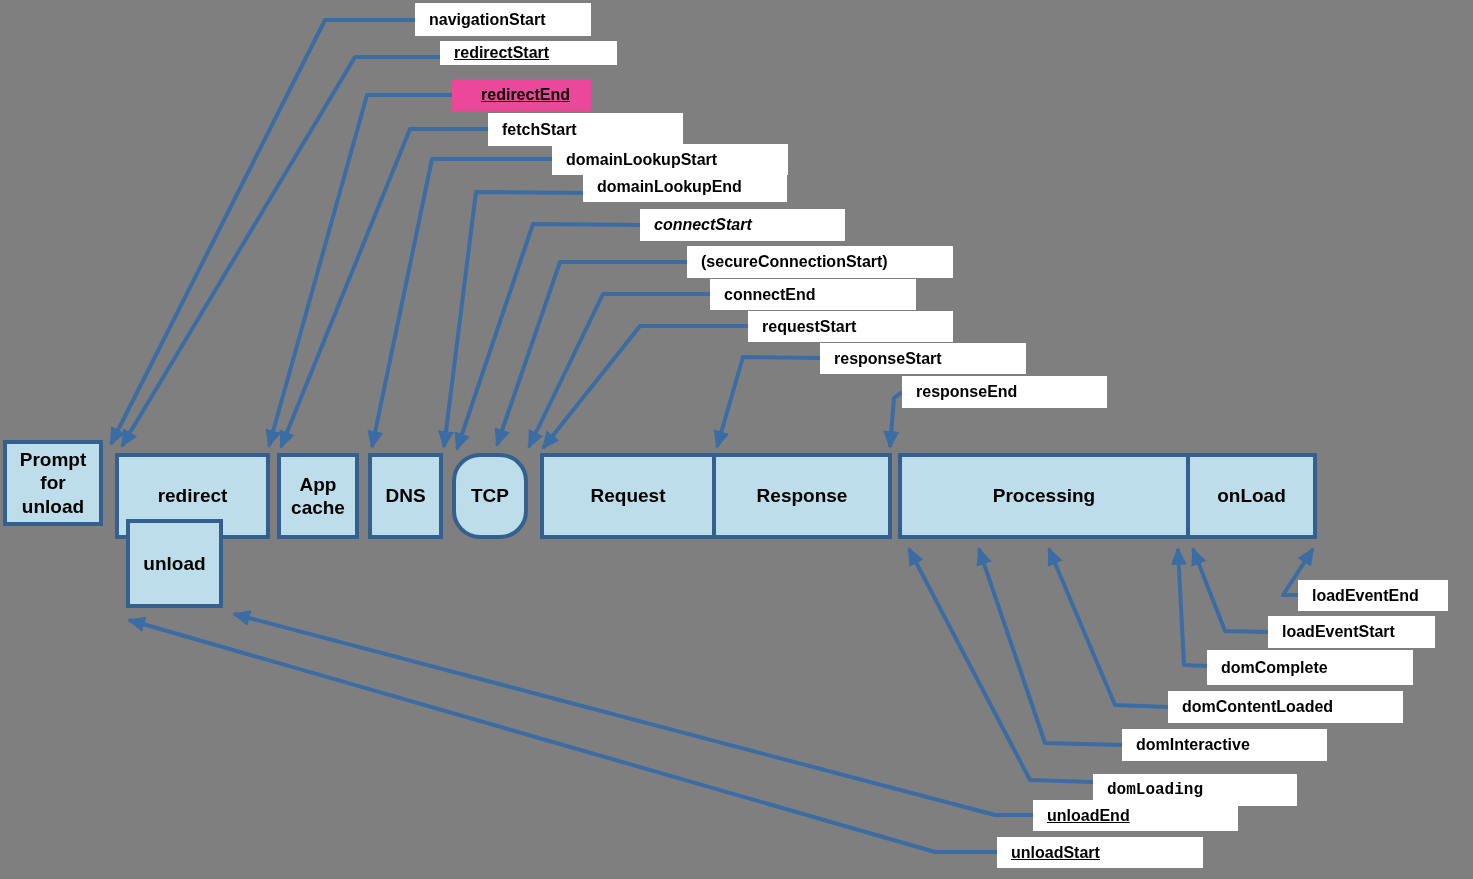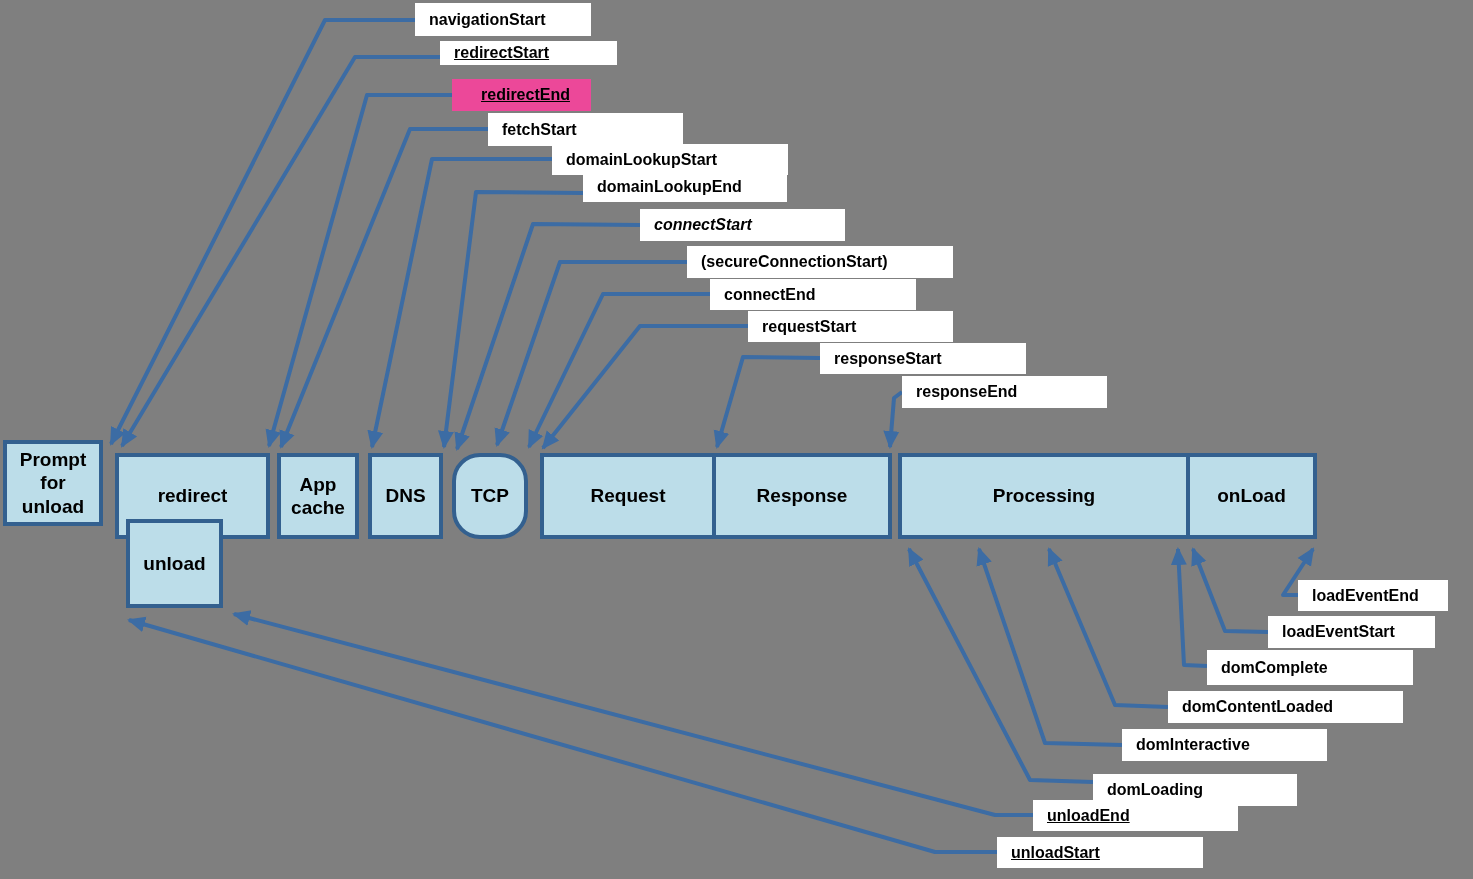--- a/index.html
+++ b/index.html
@@ -136,21 +136,21 @@
       </div>
       <div class="lbl" style="left: 1207px; top: 650px; width: 206px; height: 35px; background: rgb(255, 255, 255);">
         <span class="lbl-text">domComplete</span>
       </div>
       <div class="lbl" style="left: 1168px; top: 691px; width: 235px; height: 32px; background: rgb(255, 255, 255);">
         <span class="lbl-text">domContentLoaded</span>
       </div>
       <div class="lbl" style="left: 1122px; top: 729px; width: 205px; height: 32px; background: rgb(255, 255, 255);">
         <span class="lbl-text">domInteractive</span>
       </div>
-      <div class="lbl" style="left: 1093px; top: 774px; width: 204px; height: 32px; background: rgb(255, 255, 255);">
+      <div class="lbl" style="left: 1093px; top: 774px; width: 204px; height: 32px; background: rgb(255, 255, 255); font-family: Liberation Mono, monospace;">
         <span class="lbl-text">domLoading</span>
       </div>
       <div class="lbl u" style="left: 1033px; top: 800px; width: 205px; height: 31px; background: rgb(255, 255, 255);">
         <span class="lbl-text">unloadEnd</span>
       </div>
       <div class="lbl u" style="left: 997px; top: 837px; width: 206px; height: 31px; background: rgb(255, 255, 255);">
         <span class="lbl-text">unloadStart</span>
       </div>
     </div>
 </div>

